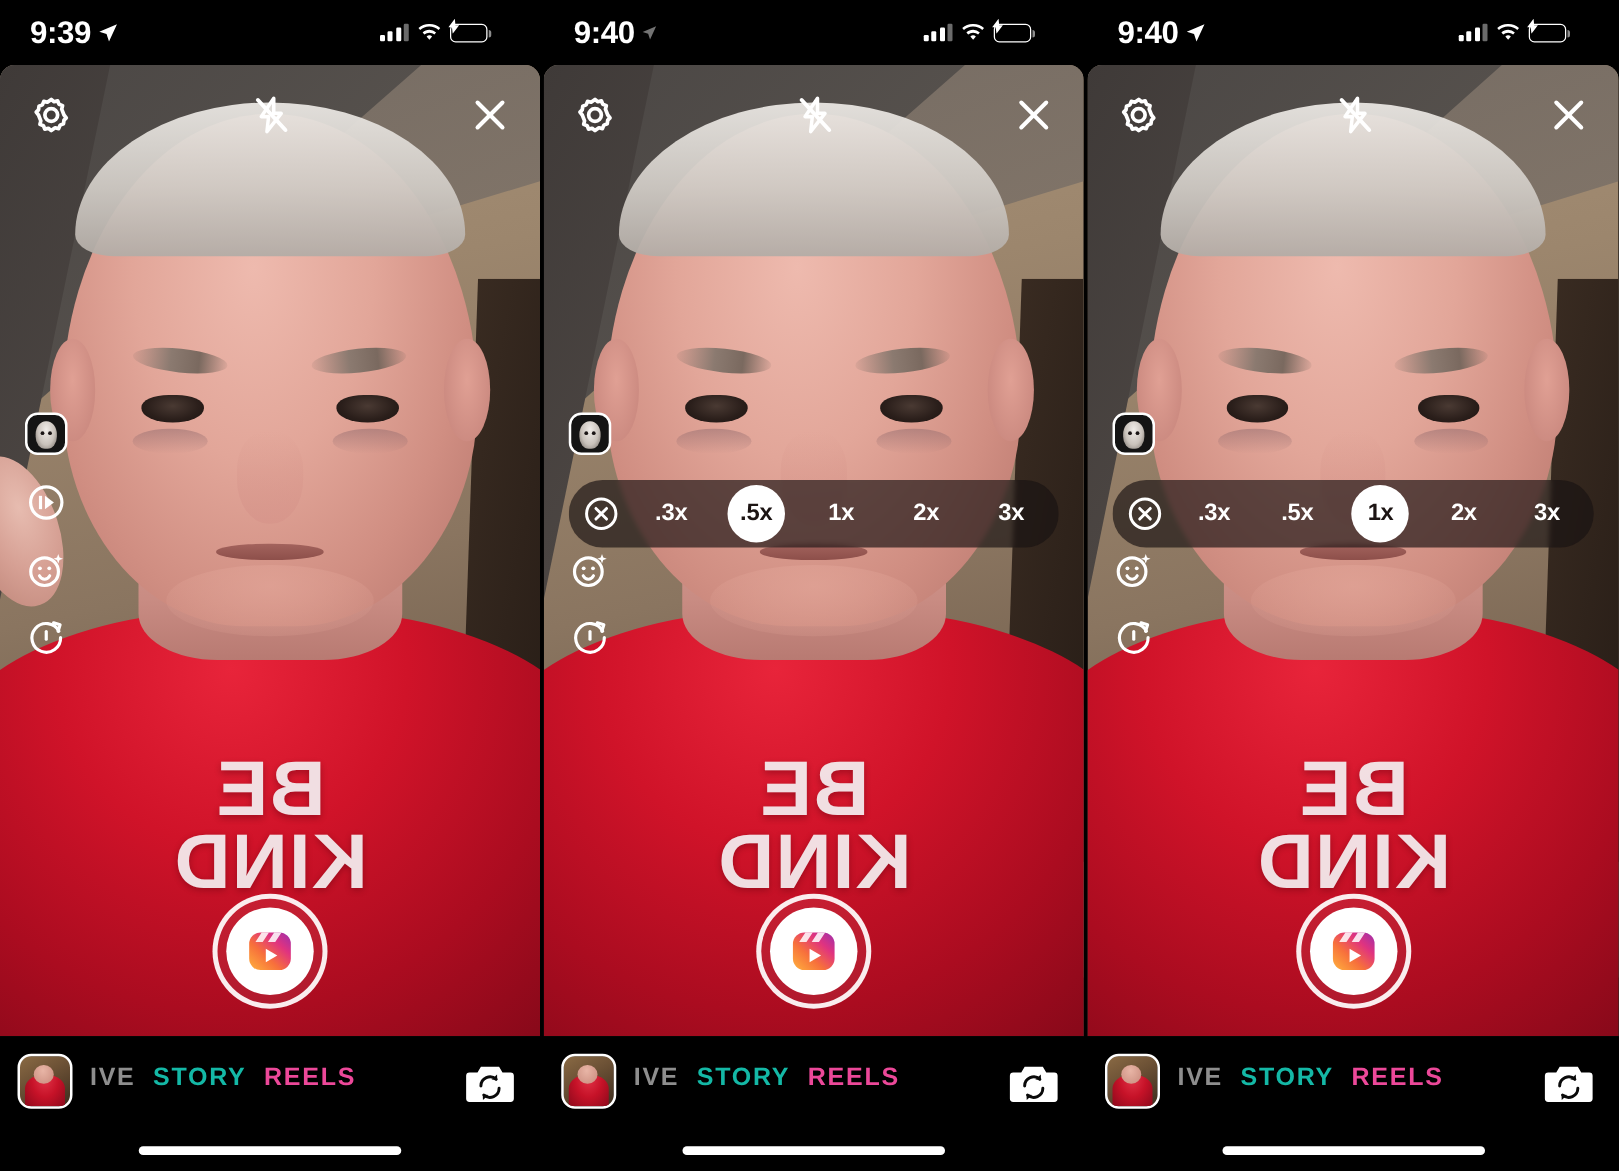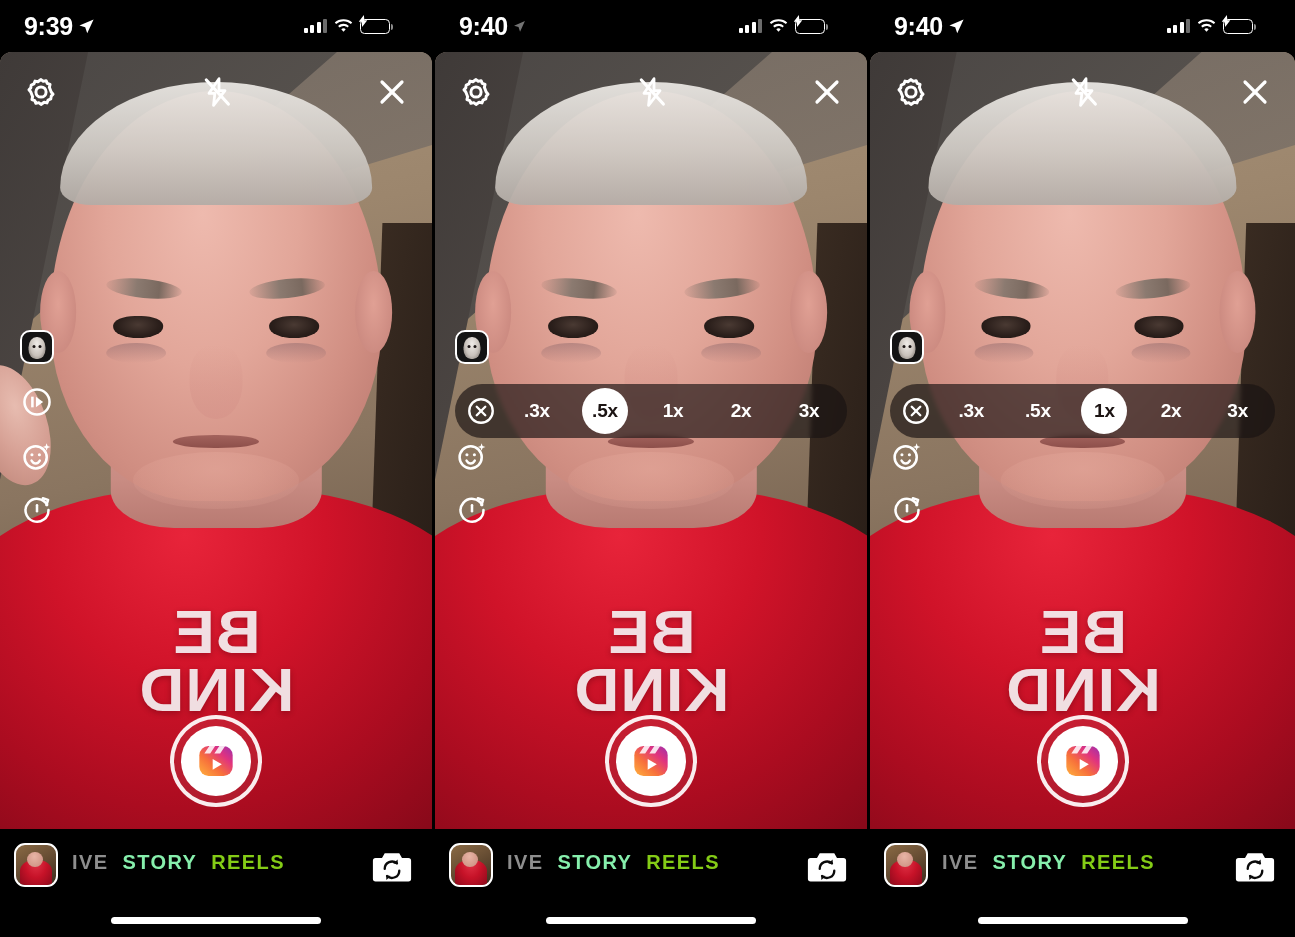--- a/index.html
+++ b/index.html
@@ -240,23 +240,23 @@
     background:radial-gradient(ellipse at 50% 10%, #e23347 0%, #c61228 48%, #8d0a1c 100%);
     border-radius:44% 44% 0 0;
   }
   .gallery .g-head {
     position:absolute; left:48%; top:18%; transform:translateX(-50%);
     width:40%; height:38%; border-radius:50%;
     background:radial-gradient(ellipse at 46% 30%, #e8b5a6, #c88a7c);
   }
   .modes { display:flex; align-items:center; gap:14px; margin-left:14px; padding-top:8px; overflow:hidden; }
   .mode {
-    font-size:20px; font-weight:700; letter-spacing:1.4px; color:#86efac; white-space:nowrap; cursor:pointer;
-  }
-  .mode.active { color:#84cc16; }
+    font-size:20px; font-weight:700; letter-spacing:1.4px; color:#14b8a6; white-space:nowrap; cursor:pointer;
+  }
+  .mode.active { color:#ec4899; }
   .mode.clipped { color:#8e8e8e; }
   .flip { margin-left:auto; margin-right:18px; padding-top:4px; }
   .flip-ico { width:44px; height:40px; display:block; }
   .home-ind {
     position:absolute; left:50%; transform:translateX(-50%); bottom:13px;
     width:210px; height:7px; border-radius:4px; background:#fff; z-index:36;
   }
 </style>
 </head>
 <body>

